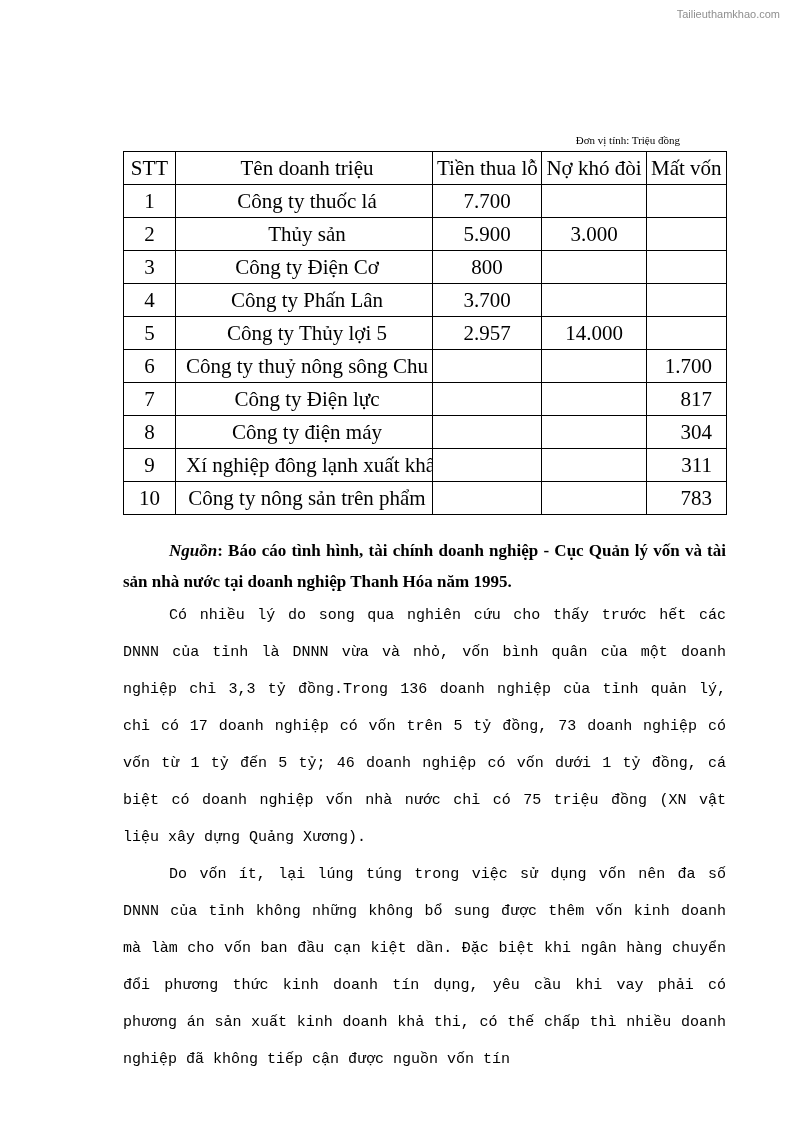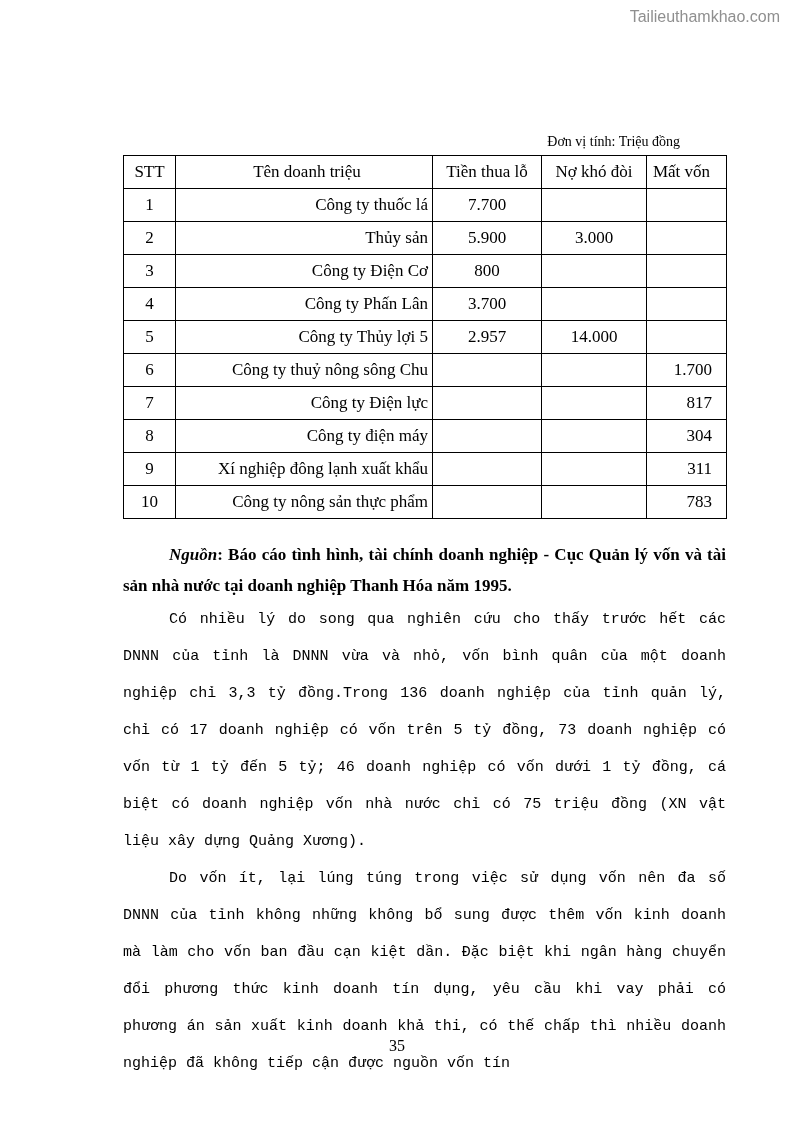--- a/index.html
+++ b/index.html
@@ -12,61 +12,61 @@
     font-family: "Liberation Serif", "DejaVu Serif", serif;
     color: #000000;
     overflow: hidden;
     margin: 0 auto;
   }
   .watermark {
     position: absolute;
     top: 8px;
     right: 14px;
     font-family: "Liberation Sans", "DejaVu Sans", sans-serif;
-    font-size: 16px;
+    font-size: 11px;
     color: #8f8f8f;
   }
   .content {
     position: absolute;
     left: 123px;
     top: 126px;
     width: 603px;
   }
   .caption {
     font-size: 17.5px;
     font-weight: bold;
     line-height: 37px;
     text-align: justify;
   }
   .caption-label { font-style: italic; font-weight: bold; }
   .unit-note {
-    font-size: 14px;
+    font-size: 11px;
     text-align: right;
     padding-right: 46px;
     margin-top: 8px;
     margin-bottom: 5px;
   }
   table.doc-table {
     border-collapse: collapse;
     table-layout: fixed;
     width: 603px;
-    font-size: 17px;
+    font-size: 21px;
   }
   .doc-table th, .doc-table td {
     border: 1px solid #000000;
     height: 33px;
     font-weight: normal;
     padding: 2px 4px;
     vertical-align: middle;
     overflow: hidden;
     white-space: nowrap;
   }
   .doc-table th { text-align: center; }
   .col-0 { width: 52px;  text-align: center; }
-  .col-1 { width: 257px; text-align: right; padding-left: 10px !important; }
+  .col-1 { width: 257px; text-align: center; padding-left: 10px !important; }
   .col-2 { width: 109px; text-align: center; }
   .col-3 { width: 105px; text-align: center; }
   .col-4 { width: 80px;  text-align: right; padding-right: 14px !important; }
   .source {
     font-size: 17px;
     line-height: 31px;
     text-indent: 46px;
     text-align: justify;
     margin-top: 20px;
     font-weight: bold;
@@ -169,31 +169,30 @@
           </tr>
           <tr>
             <td class="col-0">9</td>
             <td class="col-1">Xí nghiệp đông lạnh xuất khẩu</td>
             <td class="col-2"></td>
             <td class="col-3"></td>
             <td class="col-4">311</td>
           </tr>
           <tr>
             <td class="col-0">10</td>
-            <td class="col-1">Công ty nông sản thực phẩm</td>
+            <td class="col-1">Công ty nông sản trên phẩm</td>
             <td class="col-2"></td>
             <td class="col-3"></td>
             <td class="col-4">783</td>
           </tr>
         </tbody>
     </table>
 
     <p class="source"><span class="source-label">Nguồn</span><span>: Báo cáo tình hình, tài chính doanh nghiệp - Cục Quản lý vốn và tài sản nhà nước tại doanh nghiệp Thanh Hóa năm 1995.</span></p>
 
     <p class="body-para">Có nhiều lý do song qua nghiên cứu cho thấy trước hết các DNNN của tỉnh là DNNN vừa và nhỏ, vốn bình quân của một doanh nghiệp chỉ 3,3 tỷ đồng.Trong 136 doanh nghiệp của tỉnh quản lý, chỉ có 17 doanh nghiệp có vốn trên 5 tỷ đồng, 73 doanh nghiệp có vốn từ 1 tỷ đến 5 tỷ; 46 doanh nghiệp có vốn dưới 1 tỷ đồng, cá biệt có doanh nghiệp vốn nhà nước chỉ có 75 triệu đồng (XN vật liệu xây dựng Quảng Xương).</p>
 
     <p class="body-para">Do vốn ít, lại lúng túng trong việc sử dụng vốn nên đa số DNNN của tỉnh không những không bổ sung được thêm vốn kinh doanh mà làm cho vốn ban đầu cạn kiệt dần. Đặc biệt khi ngân hàng chuyển đổi phương thức kinh doanh tín dụng, yêu cầu khi vay phải có phương án sản xuất kinh doanh khả thi, có thế chấp thì nhiều doanh nghiệp đã không tiếp cận được nguồn vốn tín</p>
 
   </div>
 
-  <div class="page-number">35</div>
 
 </div>
 
 </body></html>

